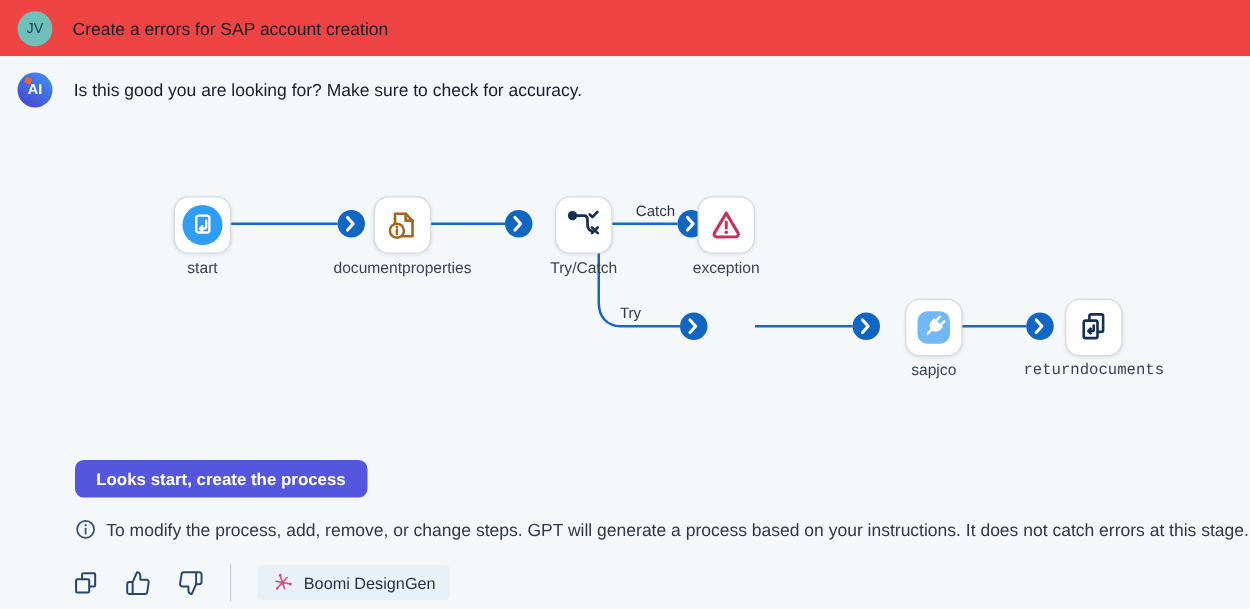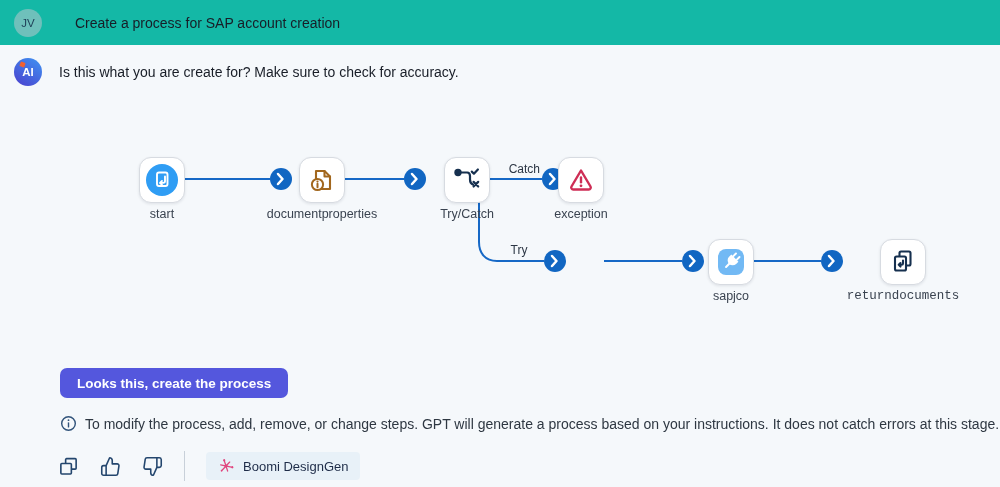--- a/index.html
+++ b/index.html
@@ -1,67 +1,67 @@
 <!DOCTYPE html>
 <html style="--accent-blue: #1668c6; --ai-bg: #f5f8fb; --avatar-user: #6fc0bb; --button-purple: #5457dd; --badge-bg: #e8f1f8; --badge-pink: #e0457e; --navy-icon: #16304f; --exception-red: #ce2d55; --map-purple: #a23fa8; --start-blue: #2f9df4; --sapjco-blue: #72b9f4; --docprops-brown: #a2671e;"><head>
 <meta charset="utf-8">
 <style>
   html,body{margin:0;padding:0;}
   body{
     width:1000px;height:487px;overflow:hidden;background:#ffffff;
     font-family:"Liberation Sans",sans-serif;color:#181d27;position:relative;
   }
-  .row-user{display:flex;align-items:center;gap:33px;height:45px;padding-left:14px;background:#14b8a6;}
+  .row-user{display:flex;align-items:center;gap:16px;height:45px;padding-left:14px;background:#ef4444;}
   .avatar{width:28px;height:28px;border-radius:50%;display:flex;align-items:center;justify-content:center;
     font-size:11.5px;flex:none;user-select:none;}
   .avatar-user{background:var(--avatar-user,#6fc0bb);color:#1d3d55;}
   .msg-text{font-size:14px;color:#181d27;}
   .row-ai{position:absolute;left:0;top:45px;width:1000px;height:442px;background:var(--ai-bg,#f5f8fb);}
   .ai-header{display:flex;align-items:center;gap:17px;padding:13px 16px 0 14px;}
   .avatar-ai{background:linear-gradient(215deg,#3f90f1 5%,#4a43cf 95%);color:#fff;font-weight:bold;position:relative;}
   .spark{position:absolute;width:5px;height:5px;background:#f2612f;top:4px;left:6px;transform:rotate(20deg);border-radius:1px;}
 
   
   .flow{position:absolute;left:0;top:105px;width:1000px;height:170px;}
   .wires{position:absolute;left:0;top:0;}
   .node{position:absolute;width:46px;}
   .tile{width:44px;height:44px;background:#fff;border:1px solid #d7dbe1;border-radius:12px;
     box-shadow:0 1px 3px rgba(20,30,50,.10);display:flex;align-items:center;justify-content:center;cursor:pointer;}
   .node-label{position:absolute;top:50px;left:50%;transform:translateX(-50%);white-space:nowrap;
     font-size:12.5px;color:#3a4350;}
   .edge-label{position:absolute;font-size:12px;color:#2c3644;}
   #edge-catch{left:488px;top:12px;width:52px;text-align:right;}
-  #edge-try{left:496px;top:93px;width:46px;text-align:center;}
+  #edge-try{left:496px;top:93px;width:46px;text-align:left;}
 
   .btn-confirm{position:absolute;left:60px;top:323px;height:30px;padding:0 17px;border:none;border-radius:7px;
     background:var(--button-purple,#5457dd);color:#fff;font-family:"Liberation Sans",sans-serif;
     font-size:13.5px;font-weight:700;cursor:pointer;}
   .notice{position:absolute;left:60px;top:370px;display:flex;align-items:center;gap:8px;
     font-size:14px;color:#2e3742;white-space:nowrap;}
   .footer{position:absolute;left:58px;top:406px;display:flex;align-items:center;gap:21px;}
   .icon-btn{background:none;border:none;padding:0;cursor:pointer;display:flex;align-items:center;}
   .divider{width:1px;height:30px;background:#c8d0d9;}
   .badge{display:flex;align-items:center;gap:8px;background:var(--badge-bg,#e8f1f8);border-radius:4px;
     padding:5px 11px;font-size:13px;color:#1e2c48;}
 </style>
 </head>
 <body>
 
 <div class="row-user">
   <div class="avatar avatar-user">JV</div>
-  <div class="msg-text">Create a process for SAP account creation</div>
+  <div class="msg-text">Create a errors for SAP account creation</div>
 </div>
 
 <div class="row-ai">
   <div class="ai-header">
     <div class="avatar avatar-ai">
       <span class="spark"></span>
       <span>AI</span>
     </div>
-    <div class="msg-text">Is this what you are create for? Make sure to check for accuracy.</div>
+    <div class="msg-text">Is this good you are looking for? Make sure to check for accuracy.</div>
   </div>
 
   <div class="flow">
     <svg class="wires" width="1000" height="170">
       <g stroke="#1668c6" stroke-width="2" fill="none">
         <path d="M183 29 H270"></path>
         <path d="M330 29 H404"></path>
         <path d="M464 29 H542"></path>
         <path d="M464 31.5 C475 32.5 479 39 479 49 V92 C479 103 485 111 497 111 H544"></path>
         <path d="M604 111 H682"></path>
@@ -147,52 +147,52 @@
             <path d="M22 12.5 L31.5 28.5 a2 2 0 0 1 -1.7 3 H14.2 a2 2 0 0 1 -1.7 -3 Z"></path>
             <line x1="22" y1="19.5" x2="22" y2="24.3"></line>
           </g>
           <circle cx="22" cy="27.8" r="1.4" fill="#ce2d55"></circle>
         </svg>
       </div>
       <div class="node-label">exception</div>
     </div>
 
 
-    <div class="node" style="left:708px;top:89px;">
+    <div class="node" style="left:724px;top:89px;">
       <div class="tile">
         <svg width="44" height="44" viewBox="0 0 44 44">
           <rect x="9" y="9" width="26" height="26" rx="8" fill="#72b9f4"></rect>
           <g transform="rotate(45 22 22)">
             <g stroke="#fff" stroke-width="2" stroke-linecap="round">
               <line x1="19.5" y1="12.5" x2="19.5" y2="16.2"></line>
               <line x1="24.5" y1="12.5" x2="24.5" y2="16.2"></line>
               <line x1="22" y1="24.5" x2="22" y2="29"></line>
             </g>
             <path d="M17 16.5 h10 v3.2 a5 5 0 0 1 -10 0 Z" fill="#fff"></path>
           </g>
         </svg>
       </div>
       <div class="node-label">sapjco</div>
     </div>
 
-    <div class="node" style="left:880px;top:89px;font-family:Liberation Mono, monospace;">
+    <div class="node" style="left:852px;top:89px;font-family:Liberation Mono, monospace;">
       <div class="tile">
         <svg width="44" height="44" viewBox="0 0 44 44">
           <g stroke="#16304f" stroke-width="2.1" fill="none" stroke-linejoin="round" stroke-linecap="round">
             <rect x="18.5" y="11.5" width="11" height="14" rx="1.5"></rect>
             <rect x="14" y="16.5" width="11" height="14" rx="1.5" fill="#ffffff"></rect>
             <path d="M22 20.5 v3 a1.3 1.3 0 0 1 -1.3 1.3 h-3 m1.8 -1.8 l-1.8 1.8 l1.8 1.8"></path>
           </g>
         </svg>
       </div>
       <div class="node-label">returndocuments</div>
     </div>
   </div>
 
-  <button class="btn-confirm">Looks this, create the process</button>
+  <button class="btn-confirm">Looks start, create the process</button>
 
   <div class="notice">
     <svg width="17" height="17" viewBox="0 0 18 18">
       <circle cx="9" cy="9" r="7.2" stroke="#31537a" stroke-width="1.5" fill="none"></circle>
       <line x1="9" y1="8.3" x2="9" y2="12.6" stroke="#31537a" stroke-width="1.5" stroke-linecap="round"></line>
       <circle cx="9" cy="5.5" r="0.95" fill="#31537a"></circle>
     </svg>
     <span>To modify the process, add, remove, or change steps. GPT will generate a process based on your instructions. It does not catch errors at this stage.</span>
   </div>
 

